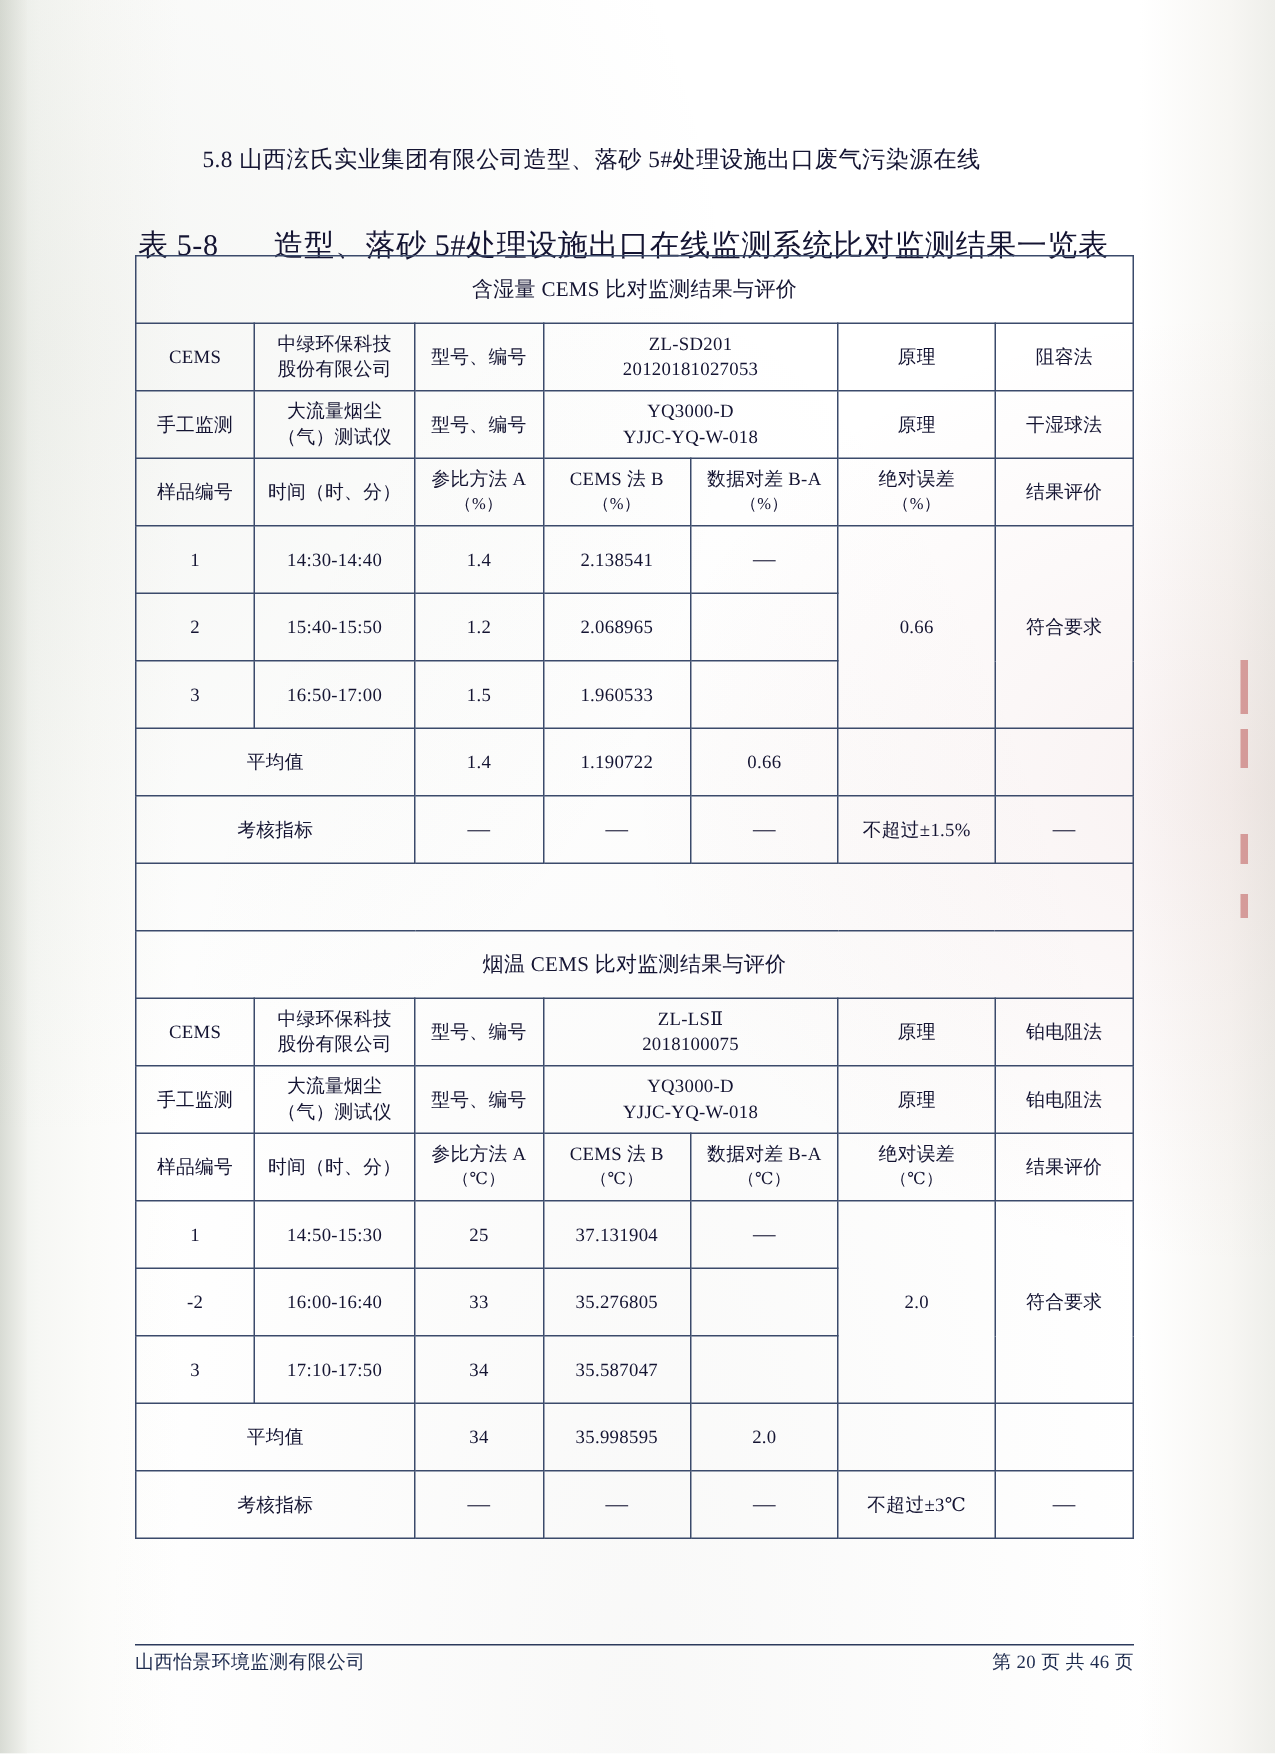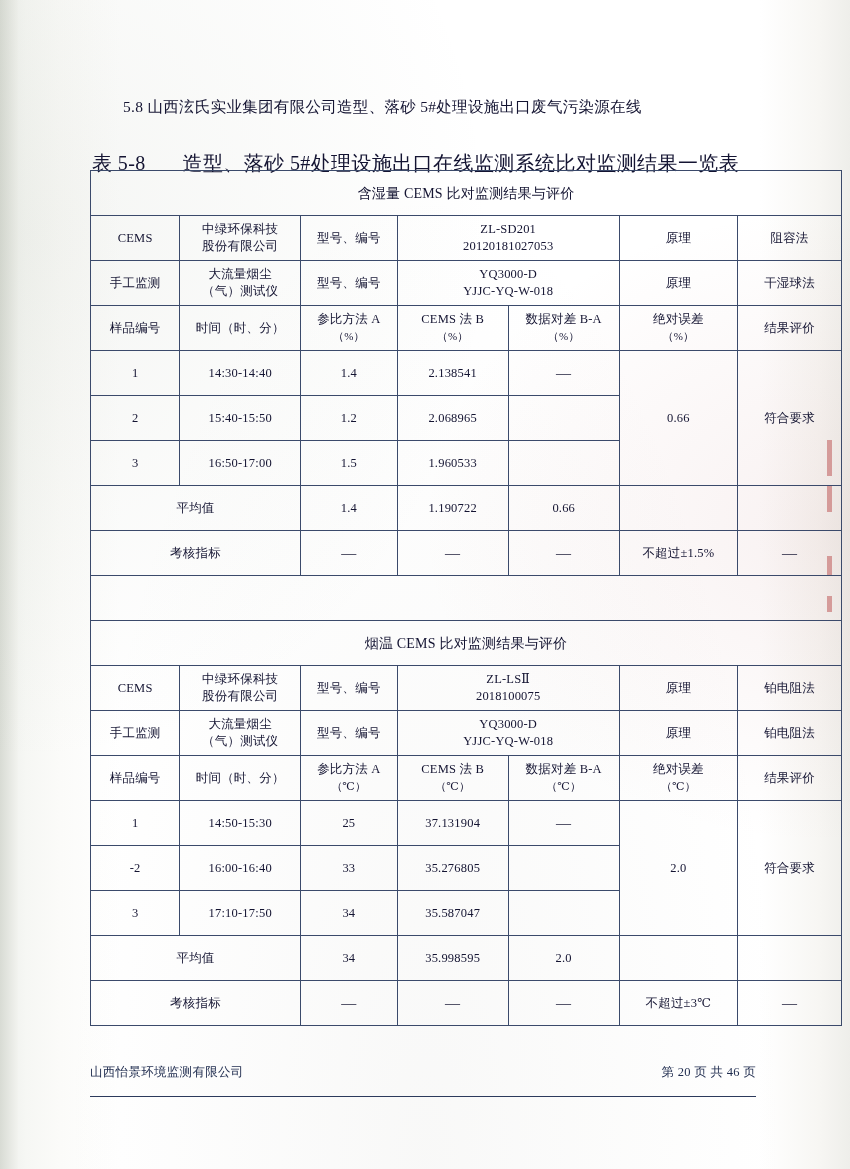--- a/index.html
+++ b/index.html
@@ -39,21 +39,21 @@
   .content {
     position: absolute;
     left: 0; top: 0;
     width: 850px;
     height: 1169px;
   }
 
   
   .intro {
     position: absolute;
-    left: 92px;
+    left: 104px;
     top: 92px;
     width: 670px;
     font-size: 15.5px;
     line-height: 30px;
     letter-spacing: 0.3px;
     color: #141432;
   }
   .intro .l1 { text-indent: 2em; }
   .intro .l2 { }
 
@@ -66,21 +66,21 @@
     letter-spacing: 0.4px;
     color: #141432;
   }
   .tbl-caption .gap { display: inline-block; width: 26px; }
 
   
   table.main {
     position: absolute;
     left: 90px;
     top: 170px;
-    width: 752px;
+    width: 666px;
     border-collapse: collapse;
     table-layout: fixed;
     font-size: 12.5px;
     color: #141432;
   }
   table.main td {
     border: 1px solid #3b4a6b;
     text-align: center;
     vertical-align: middle;
     padding: 4px 2px;
@@ -108,21 +108,21 @@
   .footer-rule {
     position: absolute;
     left: 90px;
     top: 1096px;
     width: 666px;
     border-top: 1px solid #2c3a5c;
   }
   .footer {
     position: absolute;
     left: 90px;
-    top: 1064px;
+    top: 1100px;
     width: 666px;
     font-size: 12.5px;
     color: #1d2a4d;
     display: flex;
     justify-content: space-between;
     letter-spacing: 0.3px;
   }
 
   
   .margin-mark {

